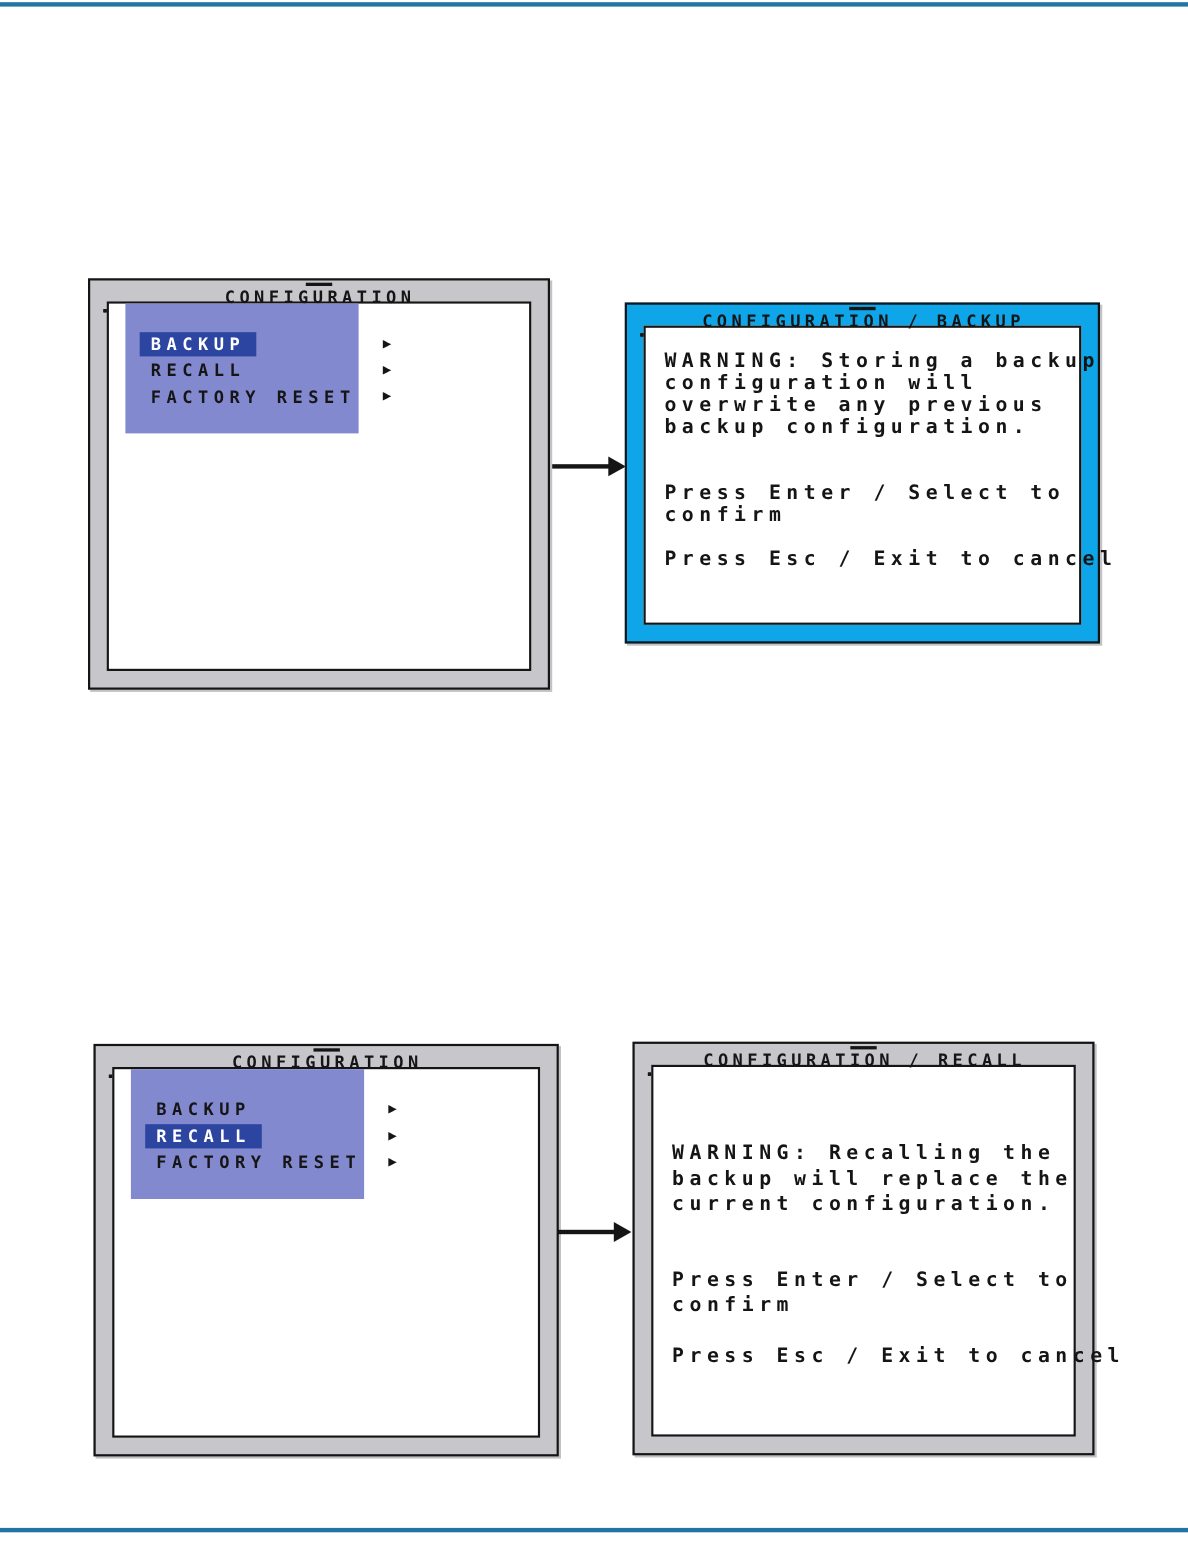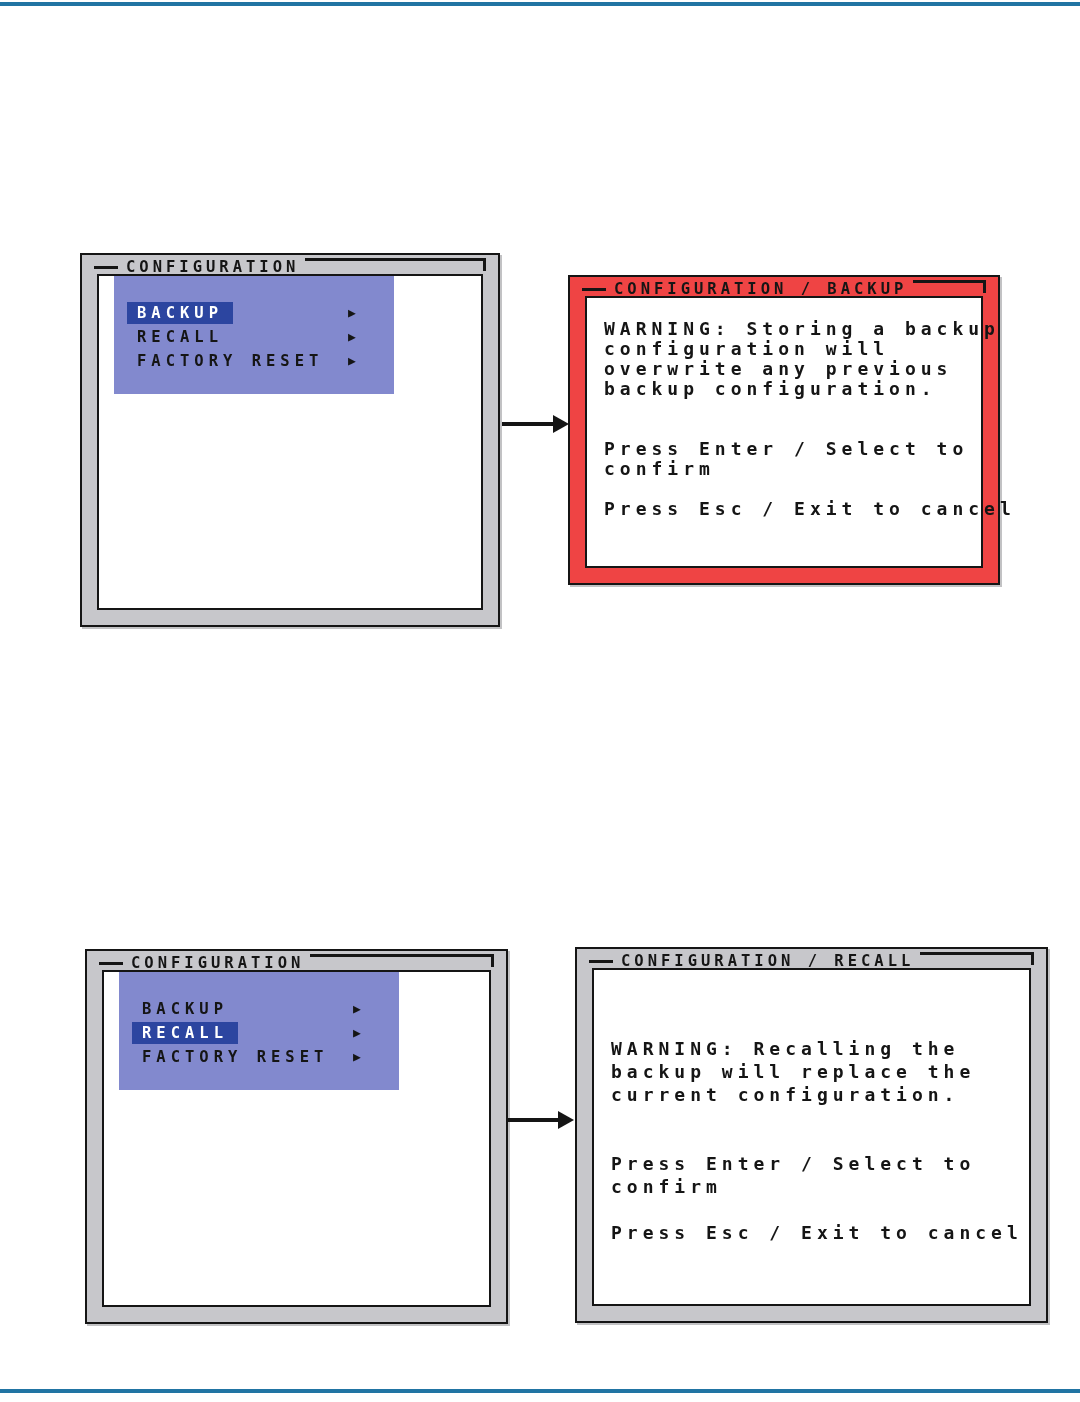--- a/index.html
+++ b/index.html
@@ -20,25 +20,25 @@
   
   .osd-box {
     position:absolute;
     background:#c7c7cb;
     border:2.5px solid #151515;
     box-shadow:2px 2px 0 rgba(120,120,125,0.45);
   }
   #box-backup-menu  { left:80px;  top:253px; width:420px; height:374px; }
   #box-backup-warn  { left:568px; top:275px; width:432px; height:310px; }
   #box-recall-menu  { left:85px;  top:949px; width:423px; height:375px; }
-  #box-recall-warn  { left:575px; top:947px; width:473px; height:376px; }
+  #box-recall-warn  { left:575px; top:947px; width:420px; height:376px; }
 
   .osd-titlebar {
     position:absolute; top:2px; left:12px; right:12px; height:20px;
-    display:flex; align-items:center; z-index:2;
+    display:flex; align-items:center; z-index:2;flex-direction:column;
   }
   .stub {
     width:24px; height:3px; background:#151515; flex:0 0 auto;
   }
   .osd-title {
     font-weight:bold; font-size:15.5px; letter-spacing:4px;
     color:#151515; padding:0 6px 0 8px; white-space:nowrap;
     flex:0 0 auto; line-height:20px;
   }
   .tab-line {
@@ -46,21 +46,21 @@
     border-top:3px solid #151515; border-right:3px solid #151515;
     align-self:flex-start;
   }
   .osd-inner {
     position:absolute; left:15px; right:15px; top:19px; bottom:15px;
     background:#ffffff; border:2.5px solid #151515;
   }
 
   
   .menu-panel {
-    position:absolute; left:15px; top:0; width:280px; height:118px;
+    position:absolute; left:15px; top:0; width:212px; height:118px;
     padding-top:25px;
   }
   .menu-row {
     position:relative; height:24px; display:flex; align-items:center;
   }
   .menu-label {
     margin-left:13px; padding:2px 10px;
     font-weight:bold; font-size:15.5px; letter-spacing:5px;
     color:#151515; white-space:nowrap; line-height:18px;
   }
@@ -119,21 +119,21 @@
         <div class="menu-row">
           <span class="menu-label">FACTORY RESET</span>
           <span class="submenu-arrow">▶</span>
         </div>
       </div>
     </div>
   </div>
 
   <div class="flow-arrow" id="arrow-backup"></div>
 
-  <div class="osd-box" id="box-backup-warn" style="background: #ef4444;">
+  <div class="osd-box" id="box-backup-warn" style="background: #0ea5e9;">
     <div class="osd-titlebar">
       <span class="stub"></span>
       <span class="osd-title">CONFIGURATION / BACKUP</span>
       <span class="tab-line"></span>
     </div>
     <div class="osd-inner">
       <pre class="osd-body">WARNING: Storing a backup
 configuration will
 overwrite any previous
 backup configuration.

